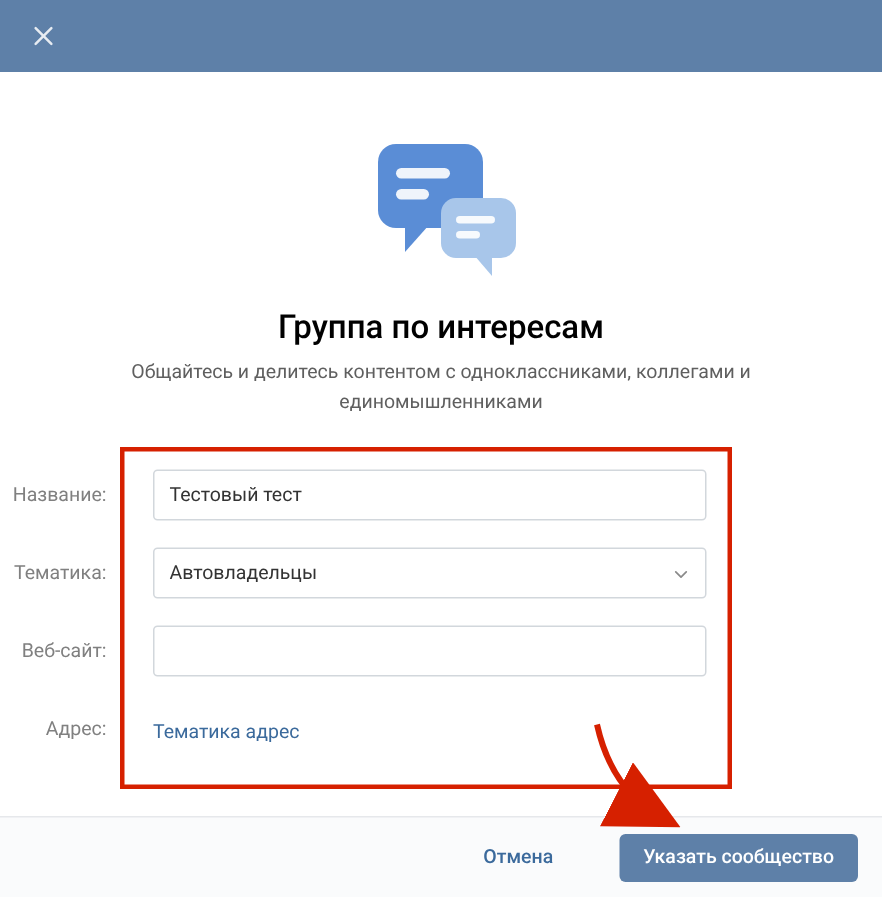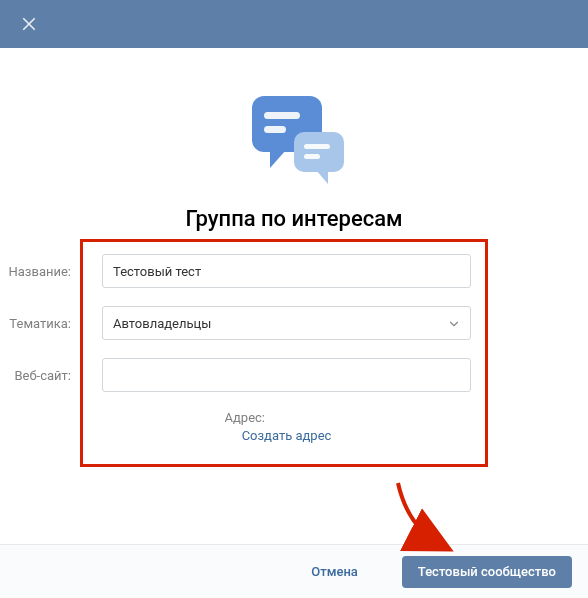--- a/index.html
+++ b/index.html
@@ -72,21 +72,20 @@
     }
     .form-row {
       display: flex;
       align-items: center;
       margin-bottom: 18px;
       min-height: 34px;
       border-radius: 14px;
     }
     .form-row:last-child {
       margin-bottom: 0;
-      flex-direction: column;
     }
     .label-cell {
       width: 130px;
       margin-left: -130px;
       text-align: right;
       font-size: 13px;
       color: #808080;
       padding-right: 12px;
       flex-shrink: 0;
     }
@@ -188,20 +187,21 @@
       <g>
         <rect x="60" y="44" width="50" height="40" rx="10" fill="#a8c6ea"></rect>
         <path d="M 94 82 L 94 96 L 82 82 Z" fill="#a8c6ea"></path>
         <rect x="70" y="56" width="26" height="5" rx="2.5" fill="#ffffff" opacity="0.9"></rect>
         <rect x="70" y="66" width="16" height="5" rx="2.5" fill="#ffffff" opacity="0.9"></rect>
       </g>
     </svg>
   </div>
 
   <div class="heading">Группа по интересам</div>
+  <div class="subheading">Общайтесь и делитесь контентом с одноклассниками, коллегами и единомышленниками</div>
 
   <div class="form-area">
 
     <div class="form-row">
       <div class="label-cell">Название:</div>
       <div class="field-cell">
         <input type="text" class="text-input" value="Тестовый тест" style="">
       </div>
     </div>
 
@@ -223,30 +223,30 @@
     <div class="form-row">
       <div class="label-cell">Веб-сайт:</div>
       <div class="field-cell">
         <input type="text" class="text-input" value="" style="">
       </div>
     </div>
 
     <div class="form-row">
       <div class="label-cell">Адрес:</div>
       <div class="field-cell">
-        <span class="link-value">Создать адрес</span>
+        <span class="link-value">Тематика адрес</span>
       </div>
     </div>
 
   </div>
 </div>
 
 <div class="footer">
   <button class="btn btn-cancel">Отмена</button>
-  <button class="btn btn-primary">Тестовый сообщество</button>
+  <button class="btn btn-primary">Указать сообщество</button>
 </div>
 
 <svg class="annotation-arrow" width="70" height="80" viewBox="0 0 70 80">
   <defs>
     <marker id="ah" markerWidth="12" markerHeight="12" refX="9" refY="6" orient="auto">
       <path d="M 0 0 L 12 6 L 0 12 Z" fill="#d62000"></path>
     </marker>
   </defs>
   <path d="M 10 5 Q 20 50 55 68" stroke="#d62000" stroke-width="4" fill="none" marker-end="url(#ah)"></path>
 </svg>

